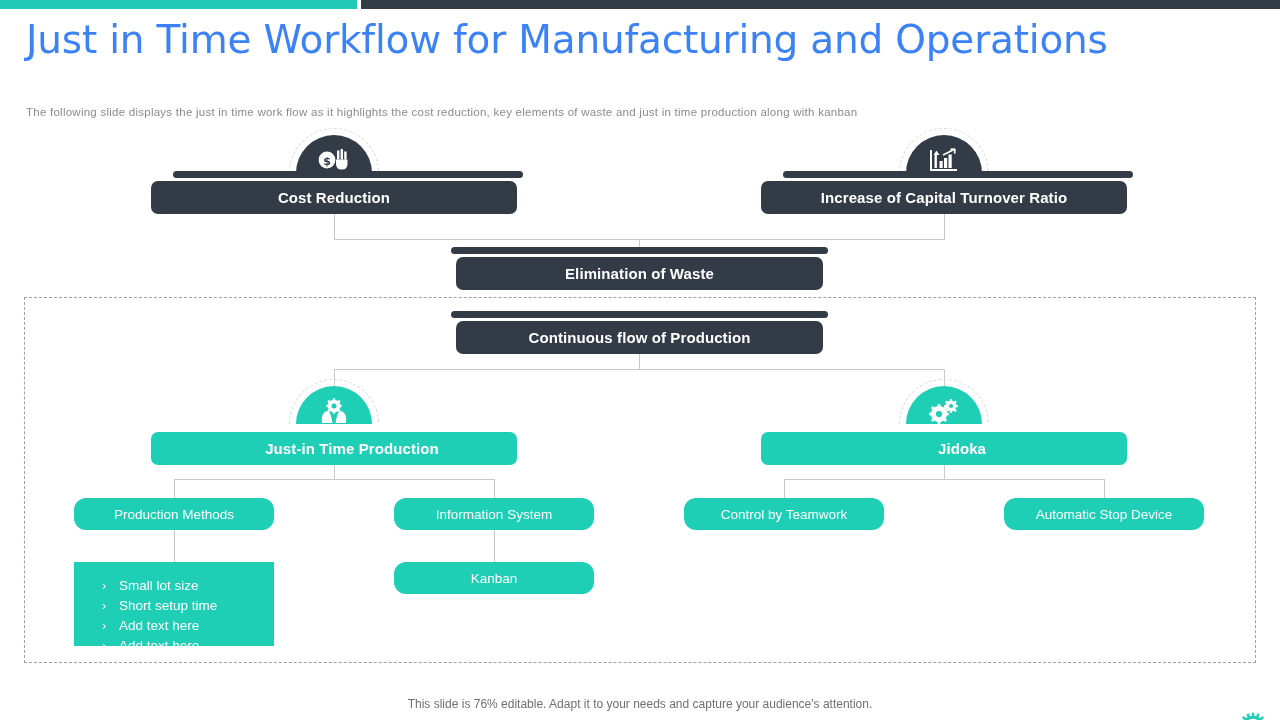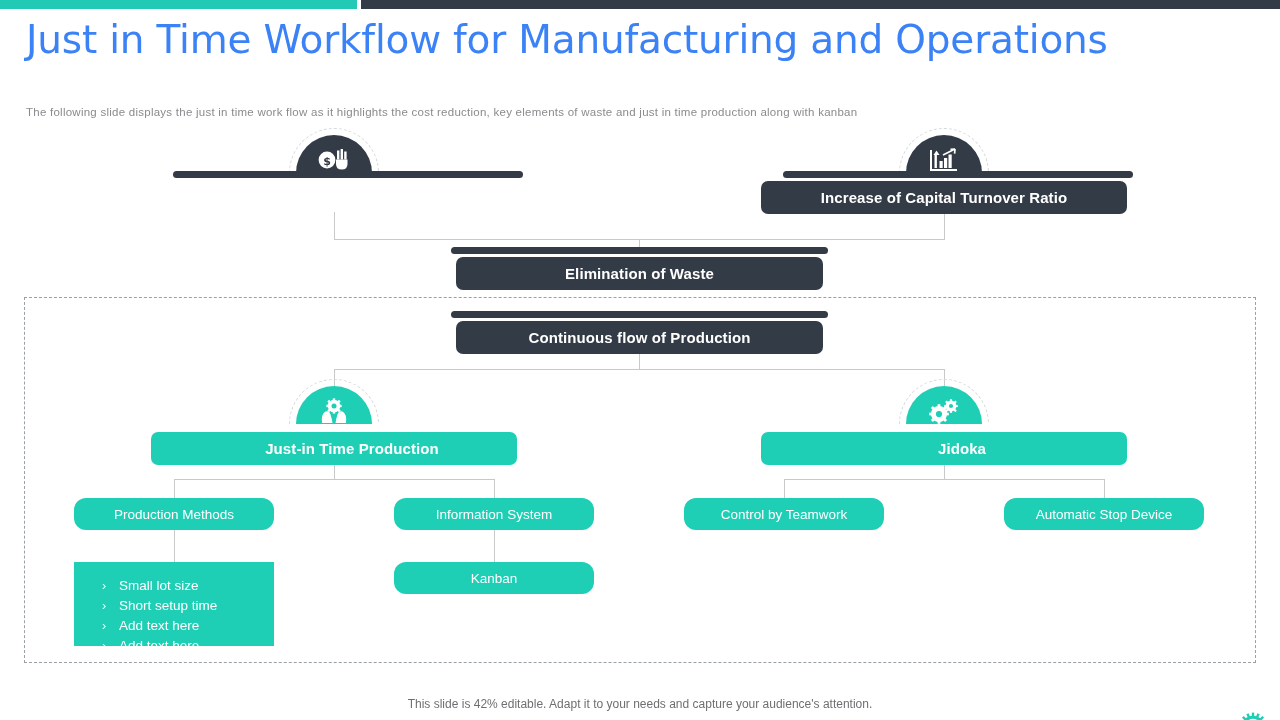--- a/index.html
+++ b/index.html
@@ -149,20 +149,23 @@
         <circle cx="10" cy="11" r="8.4" fill="#ffffff"></circle>
         <text x="10" y="15.5" font-size="11" font-family="DejaVu Sans, sans-serif" font-weight="bold" fill="#333b47" text-anchor="middle">$</text>
         <rect x="20" y="1.5" width="2.4" height="9" fill="#ffffff"></rect>
         <rect x="23.6" y="0" width="2.4" height="10.5" fill="#ffffff"></rect>
         <rect x="27.2" y="2.5" width="2.4" height="8" fill="#ffffff"></rect>
         <path d="M19 10.5 L30.5 10.5 L30.5 15 Q30.5 20.5 24.7 20.5 Q19 20.5 19 15 Z" fill="#ffffff"></path>
       </svg>
     </div>
   </div>
   <div class="cap-bar" style="left:173px; top:171px; width:350px;"></div>
+  <div class="pill dark" style="left:151px; top:181px; width:366px; height:33px;">
+    <span>Cost Reduction</span>
+  </div>
 
   <div class="icon-badge dark" style="left:906px; top:135px;">
     <div class="ring"></div>
     <div class="dome"></div>
     <div class="glyph">
       <svg width="30" height="24" viewBox="0 0 30 24">
         <path d="M2 2 L2 22 L28 22" stroke="#ffffff" stroke-width="2" fill="none"></path>
         <path d="M4.5 7 L7.5 2.5 L10.5 7 Z" fill="#ffffff"></path>
         <rect x="5.5" y="7" width="2.4" height="13" fill="#ffffff"></rect>
         <rect x="10.5" y="13" width="3.2" height="7" fill="#ffffff"></rect>
@@ -280,21 +283,21 @@
         <span class="chev">›</span>
         <span>Add text here</span>
       </li>
     </ul>
   </div>
 
   <div class="leafbox" style="left:394px; top:562px; width:200px; height:32px;">
     <span>Kanban</span>
   </div>
 
-  <div class="footer-note">This slide is 42% editable. Adapt it to your needs and capture your audience's attention.</div>
+  <div class="footer-note">This slide is 76% editable. Adapt it to your needs and capture your audience's attention.</div>
 
   <div class="page-badge">
     <svg width="30" height="30" viewBox="0 0 30 30">
       <g fill="#1ecfb6">
         <circle cx="15" cy="15" r="11.2"></circle>
         <g>
           <rect x="13.8" y="0.6" width="2.4" height="4"></rect>
           <rect x="13.8" y="25.4" width="2.4" height="4"></rect>
           <rect x="0.6" y="13.8" width="4" height="2.4"></rect>
           <rect x="25.4" y="13.8" width="4" height="2.4"></rect>

